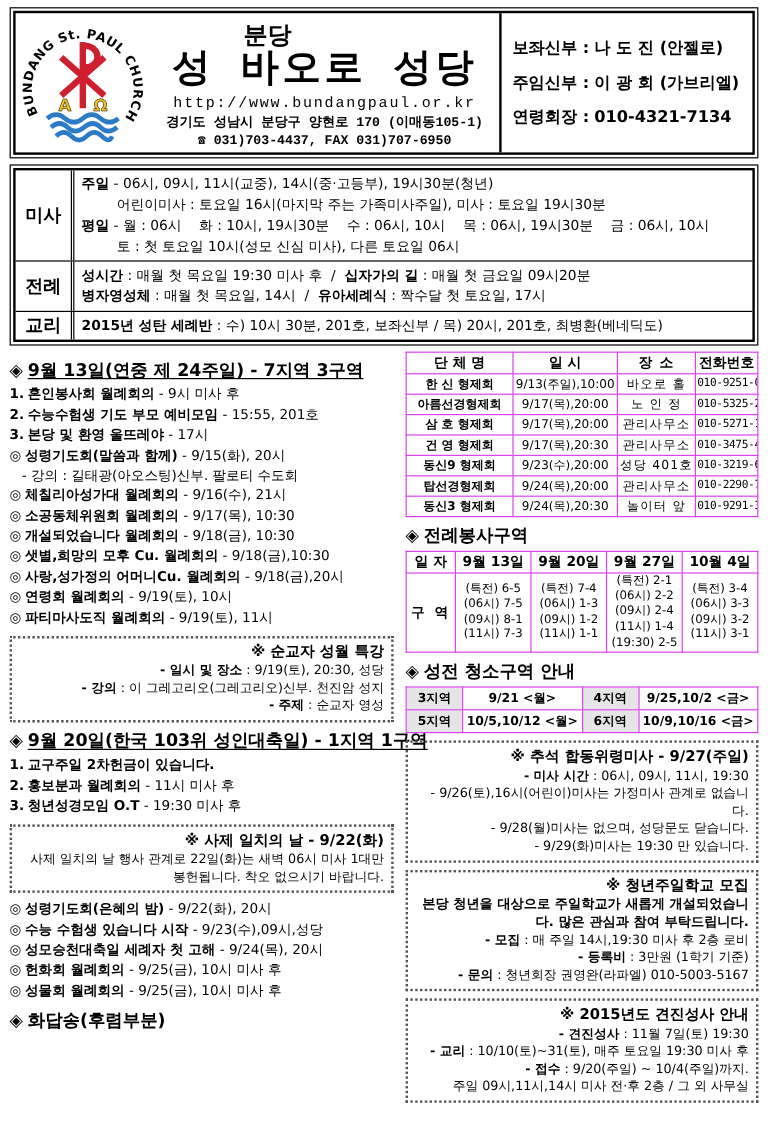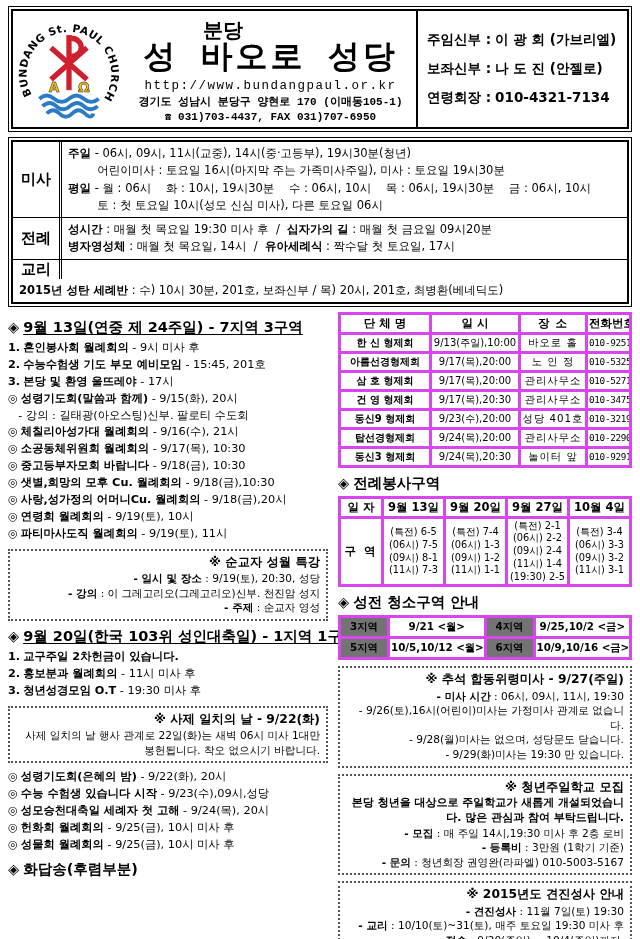--- a/index.html
+++ b/index.html
@@ -20,50 +20,50 @@
   .t-small{font-size:20px;font-weight:bold;line-height:1;text-align:left;margin-left:78px;}
   .t-large{font-size:32px;font-weight:bold;letter-spacing:3px;line-height:1.05;white-space:nowrap;}
   .t-url{font-size:12.5px;letter-spacing:1.5px;margin-top:3px;white-space:nowrap;}
   .t-addr,.t-phone{font-size:11px;font-weight:bold;margin-top:1px;white-space:nowrap;}
   .contacts{width:200px;border-left:2px solid #000;display:flex;flex-direction:column;justify-content:center;gap:11px;padding-left:9px;}
   .contact-row{font-size:13.5px;font-weight:bold;white-space:nowrap;}
   .c-val{margin-left:4px;}
   
   .sched-frame{margin-top:5px;}
   .sched-row{display:flex;border-bottom:1px solid #000;}
-  .sched-row:last-child{border-bottom:none;flex-direction:column;}
+  .sched-row:last-child{border-bottom:none;}
   .sched-label{width:46px;border-right:3px double #000;display:flex;align-items:center;justify-content:center;font-weight:bold;font-size:15px;flex:none;}
   .sched-body{flex:1;padding:3px 6px;min-width:0;}
   .sched-line{font-size:11.5px;line-height:1.5;white-space:pre;overflow:hidden;}
   
   .cols{display:flex;gap:10px;margin-top:5px;align-items:flex-start;}
   .col-left{width:320px;flex:none;min-width:0;}
   .col-right{flex:1;min-width:0;}
   .heading{font-size:14.5px;font-weight:bold;margin:6px 0 3px;white-space:nowrap;}
   .heading .mark{margin-right:4px;}
   .u{text-decoration:underline;text-underline-offset:2px;}
   .li{font-size:11.3px;line-height:1.5;white-space:pre;overflow:hidden;}
   .pfx{font-weight:bold;margin-right:3px;}
   .dotbox{border:2px dotted #555;padding:3px 6px 4px;margin:6px 0 6px;text-align:right;}
   .bx-title{font-size:12.3px;font-weight:bold;line-height:1.4;}
   .bx-intro{font-size:11px;font-weight:bold;line-height:1.35;}
   .bx-line{font-size:10.6px;line-height:1.38;white-space:pre-wrap;}
   
   table{border-collapse:collapse;width:100%;table-layout:fixed;}
-  .tbl th,.tbl td{border:3px solid #d946ef;text-align:center;padding:1px 1px;overflow:hidden;white-space:nowrap;}
+  .tbl th,.tbl td{border:1px solid #d946ef;text-align:center;padding:1px 1px;overflow:hidden;white-space:nowrap;}
   .tbl th{font-size:11.5px;font-weight:bold;}
   .bro-name{width:86px;font-weight:bold;font-size:10px;}
   .bro-time{width:84px;font-size:10px;}
   .bro-place{width:62px;font-size:10.3px;letter-spacing:1px;}
   .bro-phone{font-size:9.3px;letter-spacing:-0.3px;font-family:"DejaVu Sans Mono",monospace;}
   .lit-corner{width:38px;font-size:11.5px;}
   .lit-label{font-weight:bold;font-size:11.5px;letter-spacing:2px;}
   .lit-cell{vertical-align:middle;}
   .lit-line{font-size:9.8px;line-height:1.3;white-space:nowrap;text-align:center;}
-  .zone{width:44px;background:#737373;font-weight:bold;font-size:11.3px;}
+  .zone{width:44px;background:#e5e5e5;font-weight:bold;font-size:11.3px;}
   .clean td{font-size:10.3px;font-weight:bold;height:16px;}
 </style>
 </head>
 <body>
 
 <div class="page">
 
   <div class="frame">
     <div class="frame-inner header-inner">
       <div class="logo">
@@ -91,25 +91,25 @@
       <div class="title-block">
         <div class="t-small">분당</div>
         <div class="t-large">성 바오로 성당</div>
         <div class="t-url">http://www.bundangpaul.or.kr</div>
         <div class="t-addr">경기도 성남시 분당구 양현로 170 (이매동105-1)</div>
         <div class="t-phone">☎ 031)703-4437, FAX 031)707-6950</div>
       </div>
       <div class="contacts">
 
           <div class="contact-row">
+            <span class="c-label">보좌신부 :</span><span class="c-val">나 도 진 (안젤로)</span>
+          </div>
+
+          <div class="contact-row">
             <span class="c-label">주임신부 :</span><span class="c-val">이 광 회 (가브리엘)</span>
-          </div>
-
-          <div class="contact-row">
-            <span class="c-label">보좌신부 :</span><span class="c-val">나 도 진 (안젤로)</span>
           </div>
 
           <div class="contact-row">
             <span class="c-label">연령회장 :</span><span class="c-val">010-4321-7134</span>
           </div>
         </div>
     </div>
   </div>
 
   <div class="frame sched-frame">
@@ -142,27 +142,27 @@
     </div>
   </div>
 
   <div class="cols">
 
     <div class="col-left">
       <div class="heading"><span class="mark">◈</span><span class="u">9월 13일(연중 제 24주일) - 7지역 3구역</span></div>
       <div>
 
       <div class="li"><span class="pfx">1.</span><span class="b">혼인봉사회 월례회의</span><span> - 9시 미사 후</span></div>
-          <div class="li"><span class="pfx">2.</span><span class="b">수능수험생 기도 부모 예비모임</span><span> - 15:45, 201호</span></div>
+          <div class="li"><span class="pfx">2.</span><span class="b">수능수험생 기도 부모 예비모임</span><span> - 15:55, 201호</span></div>
           <div class="li"><span class="pfx">3.</span><span class="b">본당 및 환영 울뜨레야</span><span> - 17시</span></div>
           <div class="li"><span class="pfx">◎</span><span class="b">성령기도회(말씀과 함께)</span><span> - 9/15(화), 20시</span></div>
           <div class="li"><span class="pfx"></span><span class="b"></span><span>  - 강의 : 길태광(아오스팅)신부. 팔로티 수도회</span></div>
           <div class="li"><span class="pfx">◎</span><span class="b">체칠리아성가대 월례회의</span><span> - 9/16(수), 21시</span></div>
           <div class="li"><span class="pfx">◎</span><span class="b">소공동체위원회 월례회의</span><span> - 9/17(목), 10:30</span></div>
-          <div class="li"><span class="pfx">◎</span><span class="b">중고등부자모회 바랍니다</span><span> - 9/18(금), 10:30</span></div>
+          <div class="li"><span class="pfx">◎</span><span class="b">개설되었습니다 월례회의</span><span> - 9/18(금), 10:30</span></div>
           <div class="li"><span class="pfx">◎</span><span class="b">샛별,희망의 모후 Cu. 월례회의</span><span> - 9/18(금),10:30</span></div>
           <div class="li"><span class="pfx">◎</span><span class="b">사랑,성가정의 어머니Cu. 월례회의</span><span> - 9/18(금),20시</span></div>
           <div class="li"><span class="pfx">◎</span><span class="b">연령회 월례회의</span><span> - 9/19(토), 10시</span></div>
           <div class="li"><span class="pfx">◎</span><span class="b">파티마사도직 월례회의</span><span> - 9/19(토), 11시</span></div>
         </div>
       <div class="dotbox">
         <div class="bx-title">※ 순교자 성월 특강</div>
         <div>
 
         <div class="bx-line"><span class="b">- 일시 및 장소</span><span> : 9/19(토), 20:30, 성당</span></div>

